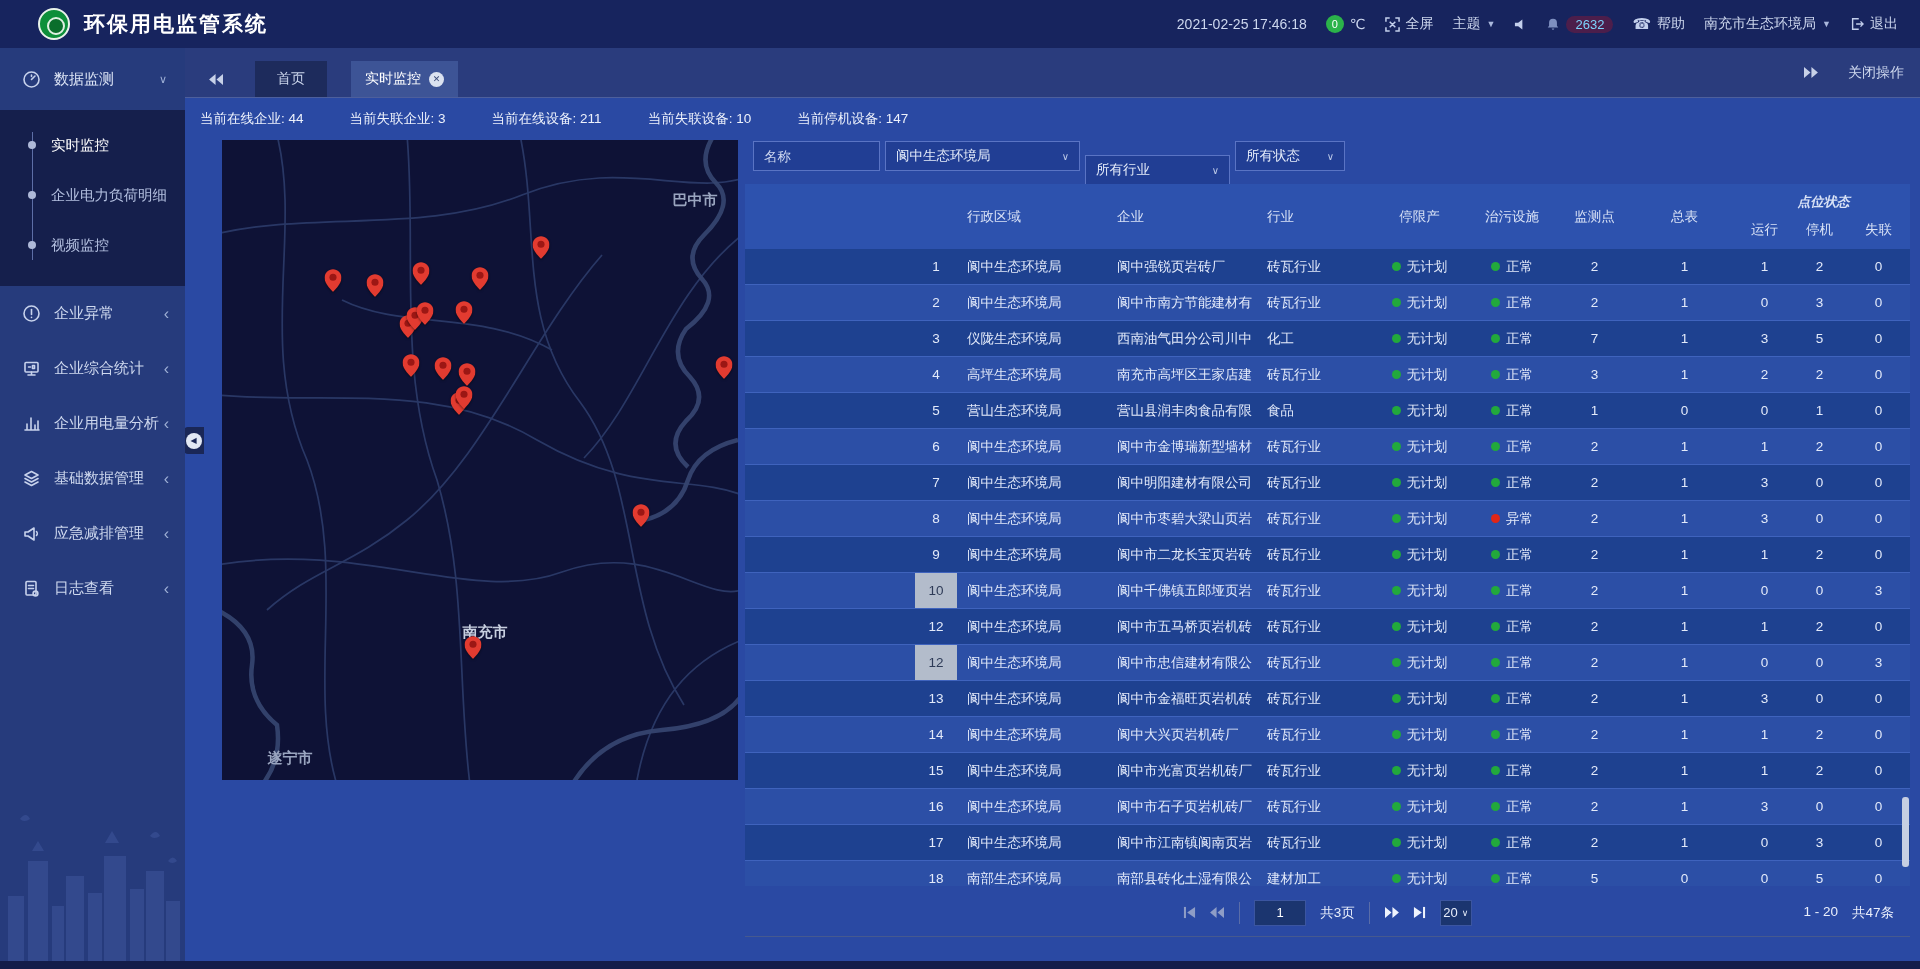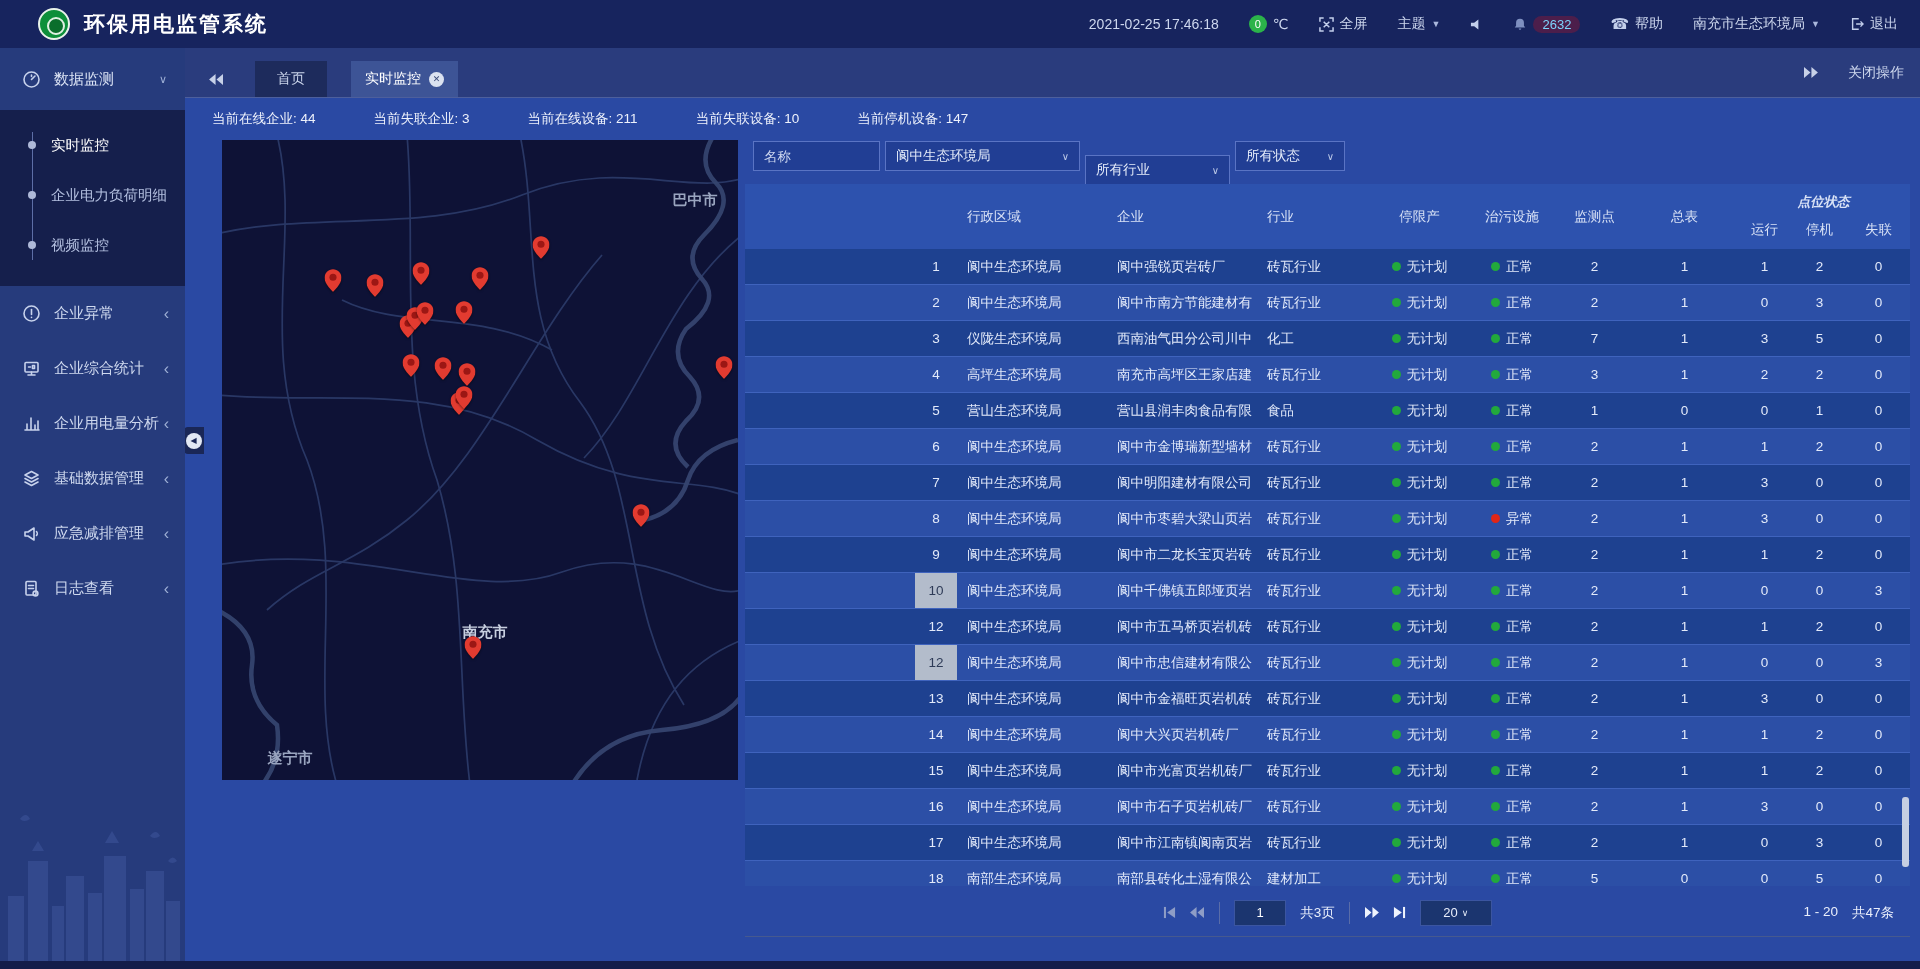--- a/index.html
+++ b/index.html
@@ -4,21 +4,21 @@
 <style>
   * { margin:0; padding:0; box-sizing:border-box; }
   html,body { width:1920px; height:969px; overflow:hidden; }
   body { font-family:"Liberation Sans","DejaVu Sans",sans-serif; background:#2a49a3; color:#e8eefb; position:relative; }
 
   
   .app-header { height:48px; background:#17245e; display:flex; align-items:center; padding:0 22px 0 38px; }
   .logo { width:32px; height:32px; border-radius:50%; background:#0d8f3a; border:2px solid #e9f3ea; position:relative; flex-shrink:0; }
   .logo::after { content:''; position:absolute; left:7px; top:7px; width:14px; height:14px; border-radius:50%; background:#0a6e2c; border:2px solid #dff0e2; }
   .app-title { font-size:21px; font-weight:bold; letter-spacing:2px; color:#ffffff; margin-left:14px; }
-  .header-right { margin-left:auto; display:flex; align-items:center; gap:30px; font-size:14px; color:#cdd7ee; }
+  .header-right { margin-left:auto; display:flex; align-items:center; gap:19px; font-size:14px; color:#cdd7ee; }
   .hr-item { display:flex; align-items:center; gap:6px; cursor:default; }
   .temp-circle { width:18px; height:18px; border-radius:50%; background:#2bb34a; color:#fff; font-size:11px; display:flex; align-items:center; justify-content:center; }
   .caret { font-size:9px; color:#aab8dd; }
   .badge-pill { background:rgba(120,25,60,.55); color:#7dd3fc; border-radius:9px; padding:1px 9px; font-size:13px; }
   .hicon { display:inline-flex; color:#c3cfec; }
   .hicon.dim { color:#7e8fc0; }
   .phone-glyph { font-size:15px; }
 
   
   .app-body { display:flex; height:913px; }
@@ -49,21 +49,21 @@
   .tab.home { background:#1d2b5c; }
   .tab.active { background:#3d5496; color:#fff; padding:0 14px; gap:8px; }
   .tab-close { width:15px; height:15px; border-radius:50%; background:#dbe2f0; color:#3a4a78; font-size:9px; font-weight:bold; display:flex; align-items:center; justify-content:center; cursor:pointer; }
   .tabbar-right { margin-left:auto; height:100%; display:flex; align-items:center; gap:30px; color:#cfd9ef; font-size:14px; }
   .pg-ico { display:inline-flex; }
   .pg-ico svg { fill:currentColor; }
 
   
   .content { flex:1; background:#2a49a3; position:relative; padding:0 10px 0 15px; display:flex; flex-direction:column; overflow:hidden; }
   .stats-row { height:42px; display:flex; align-items:center; gap:46px; font-size:13.5px; color:#eef2fc; padding-left:0; }
-  .stat-item { white-space:nowrap;margin-left:12px; }
+  .stat-item { white-space:nowrap; }
   .content-main { flex:1; display:flex; align-items:flex-start; }
 
   
   .map-panel { width:516px; height:640px; margin-left:22px; background:#0e1236; position:relative; flex-shrink:0; overflow:visible; cursor:grab; }
   .map-inner { position:absolute; inset:0; overflow:hidden;font-weight:bold; }
   .map-label { position:absolute; font-size:15px; color:#9aa5bf; white-space:nowrap; transform:translate(-50%,-50%); }
   .map-pin { position:absolute; width:17px; height:23px; transform:translate(-50%,-100%); cursor:pointer; filter:drop-shadow(0 1px 1px rgba(0,0,0,.5)); }
   .map-collapse { position:absolute; left:-39px; top:287px; width:21px; height:27px; background:#1a2757; border-radius:5px 0 0 5px; display:flex; align-items:center; justify-content:center; cursor:pointer; }
   .map-collapse .circ { width:16px; height:16px; border-radius:50%; background:#e2e8f4; color:#1a2757; font-size:8px; display:flex; align-items:center; justify-content:center; }
 
@@ -101,21 +101,21 @@
   .dot.red { background:var(--red,#e02617); }
   .vscroll { position:absolute; right:1px; top:548px; width:7px; height:70px; background:#c6cfe2; border-radius:3px; cursor:pointer; }
 
   
   .pager { height:48px; margin-top:3px; border-bottom:1px solid #46598f; display:flex; align-items:center; justify-content:center; gap:14px; position:relative; font-size:13.5px; }
   .pager .ctl { display:inline-flex; align-items:center; cursor:pointer; }
   .ctl.dim { color:#8e9dc6; } .ctl.lit { color:#eef3fd; }
   .ctl svg { fill:currentColor; }
   .pg-divider { width:1px; height:22px; background:#5a6da8; }
   .page-input { width:52px; height:26px; background:#1b356f; border:1px solid #3b55a0; color:#fff; text-align:center; font-size:13px; outline:none; }
-  .size-select { width:72px; height:26px; background:#1b356f; border:1px solid #3b55a0; color:#e8eefb; font-size:13px; display:flex; align-items:center; justify-content:center; gap:4px; cursor:pointer; }
+  .size-select { width:32px; height:26px; background:#1b356f; border:1px solid #3b55a0; color:#e8eefb; font-size:13px; display:flex; align-items:center; justify-content:center; gap:4px; cursor:pointer; }
   .size-select .sel-caret { font-size:9px; }
   .pager-info { position:absolute; right:16px; display:flex; gap:14px; color:#e9eefb; }
 
   .app-footer { height:8px; background:#131d4a; }
 </style>
 </head>
 <body>
 
 <header class="app-header">
   <div class="logo"></div>

